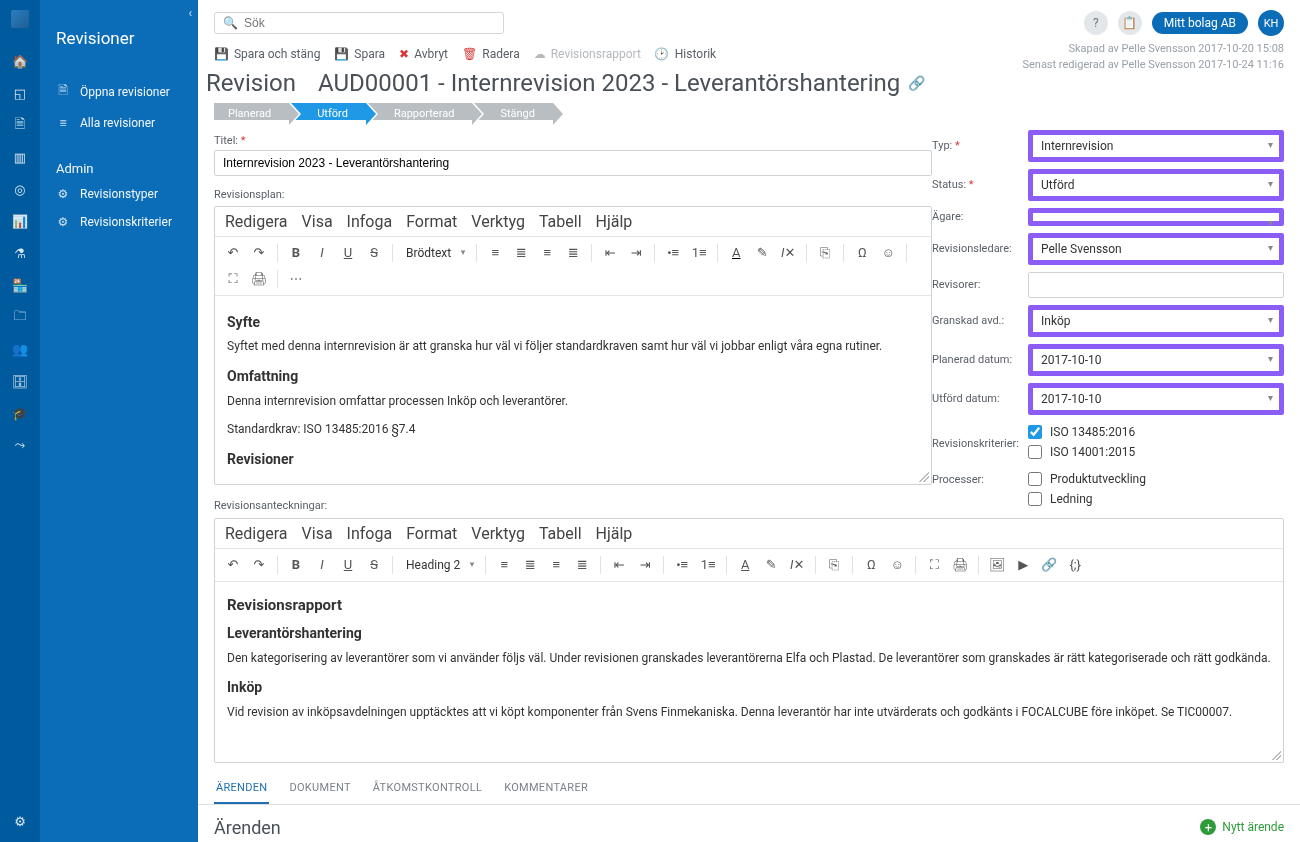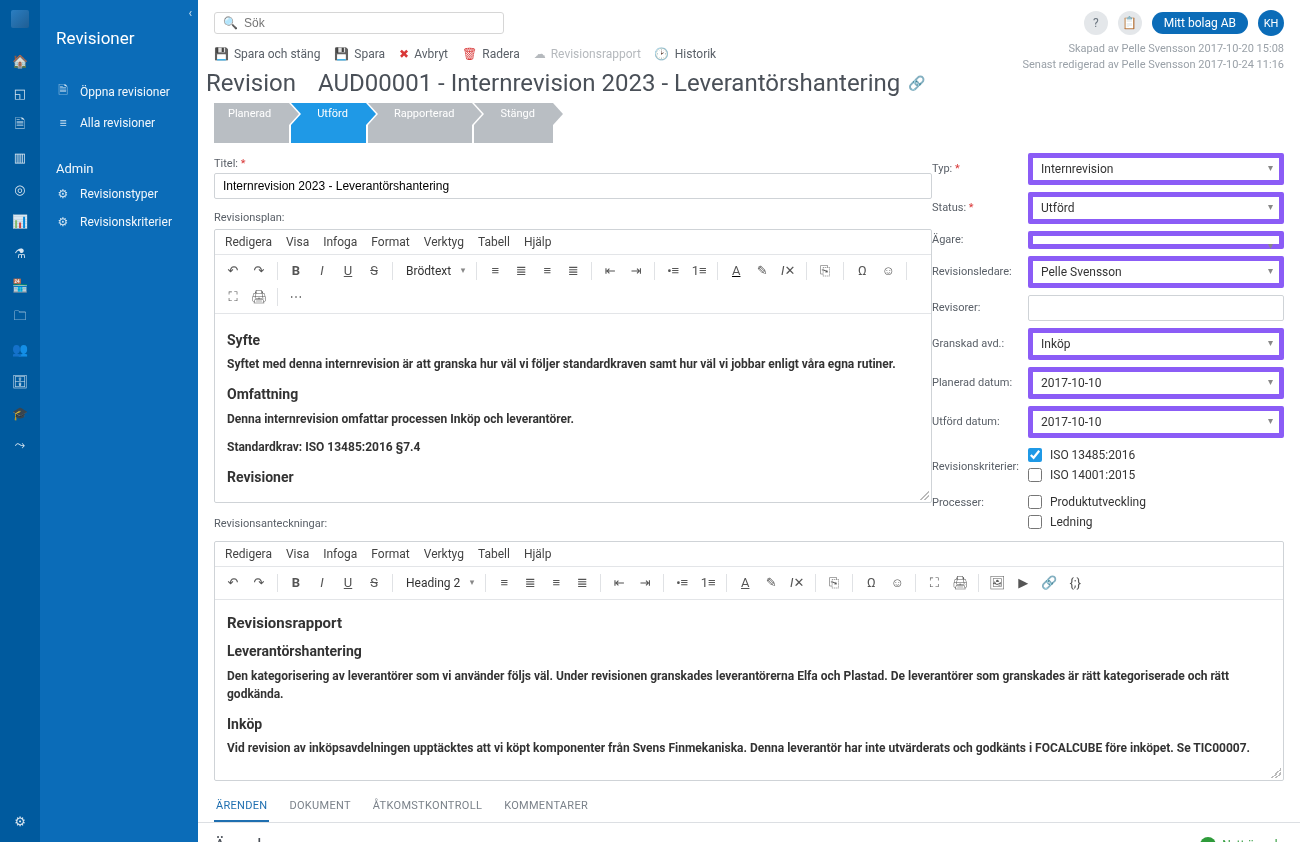--- a/index.html
+++ b/index.html
@@ -40,21 +40,21 @@
 .ic-cancel { color:#d93838; }
 .ic-delete { color:#d93838; }
 .ic-cloud { color:#b5b9bd; }
 .ic-history { color:#555; }
 
 .page-title { font-size: 24px; font-weight:400; color:#4a5058; padding: 0 8px 6px; display:flex; align-items:center; gap:8px; }
 .page-title .link-ic { color:#b5b9bd; font-size:14px; }
 
 
 .stages { display:flex; padding: 0 16px 10px; }
-.stage { position:relative; height:40px; line-height:22px; padding:0 18px 0 26px; font-size:11px; color:#fff; background:#b9bec3; margin-right:2px; }
+.stage { position:relative; height:17px; line-height:22px; padding:0 18px 0 26px; font-size:11px; color:#fff; background:#b9bec3; margin-right:2px; }
 .stage:first-child { padding-left:14px; }
 .stage::after { content:""; position:absolute; right:-10px; top:0; border-top:11px solid transparent; border-bottom:11px solid transparent; border-left:10px solid #b9bec3; z-index:1; }
 .stage::before { content:""; position:absolute; left:0; top:0; border-top:11px solid transparent; border-bottom:11px solid transparent; border-left:10px solid #fff; }
 .stage:first-child::before { display:none; }
 .stage.active { background:#1f99e6; }
 .stage.active::after { border-left-color:#1f99e6; }
 
 
 .form-area { display:flex; padding: 0 16px; }
 .form-left { flex:1; min-width:0; }
@@ -68,31 +68,31 @@
 .prop-row .pl { width: 96px; font-size:11px; color:#5a6068; }
 .prop-row .pl .req { color:#d93838; }
 .prop-row .pv { flex:1; }
 .select { width:100%; border:5px solid #8b5cf6; border-radius:2px; padding:4px 22px 4px 8px; font-size:12px; background:#fff; position:relative; cursor:pointer; }
 .select::after { content:"▾"; position:absolute; right:6px; top:4px; color:#888; font-size:10px; }
 .cbx { display:flex; align-items:center; gap:8px; font-size:12px; padding:3px 0; }
 .cbx input { width:14px; height:14px; accent-color:#1f99e6; }
 
 
 .editor-wrap { border:1px solid #cfd3d7; border-radius:2px; margin-top:2px; }
-.ed-menubar { display:flex; gap:14px; padding:5px 10px; border-bottom:1px solid #e3e5e8; font-size:12px; color:#444; }
+.ed-menubar { display:flex; gap:14px; padding:5px 10px; border-bottom:1px solid #e3e5e8; font-size:16px; color:#444; }
 .ed-menubar span { cursor:pointer; }
 .ed-toolbar { display:flex; align-items:center; gap:2px; padding:4px 6px; border-bottom:1px solid #e3e5e8; flex-wrap:wrap; }
 .ed-toolbar .tb { width:24px; height:24px; display:flex; align-items:center; justify-content:center; color:#555; cursor:pointer; border-radius:2px; font-size:13px; }
 .ed-toolbar .sep { width:1px; height:18px; background:#e0e2e5; margin:0 4px; }
 .ed-toolbar .seltb { border:1px solid transparent; padding:2px 18px 2px 6px; font-size:12px; position:relative; cursor:pointer; min-width:70px; }
 .ed-toolbar .seltb::after { content:"▾"; position:absolute; right:4px; top:3px; color:#888; font-size:9px; }
 .ed-body { padding:10px 12px; font-size:12px; line-height:1.55; color:#333; min-height:160px; position:relative; }
 .ed-body h3 { font-size:14px; font-weight:700; margin:6px 0 4px; }
 .ed-body h2 { font-size:15px; font-weight:700; margin:2px 0 6px; }
-.ed-body p { margin:4px 0 10px;font-weight:bold; }
+.ed-body p { margin:4px 0 10px; }
 .resize-handle { position:absolute; bottom:2px; right:2px; width:10px; height:10px; background:linear-gradient(135deg, transparent 50%, #bbb 50%, #bbb 60%, transparent 60%, transparent 70%, #bbb 70%, #bbb 80%, transparent 80%); }
 
 
 .tabrow { display:flex; gap:18px; border-bottom:1px solid #dcdfe3; padding:12px 16px 0; font-size:11px; letter-spacing:0.3px; }
 .tabrow .tab { padding:6px 2px 8px; color:#7b828a; cursor:pointer; text-transform:uppercase; }
 .tabrow .tab.active { color:#1f6fb0; border-bottom:2px solid #1f6fb0; }
 
 
 .cases-head { display:flex; align-items:center; justify-content:space-between; padding:12px 16px 6px; }
 .cases-head h3 { font-size:18px; font-weight:400; color:#4a5058; }

